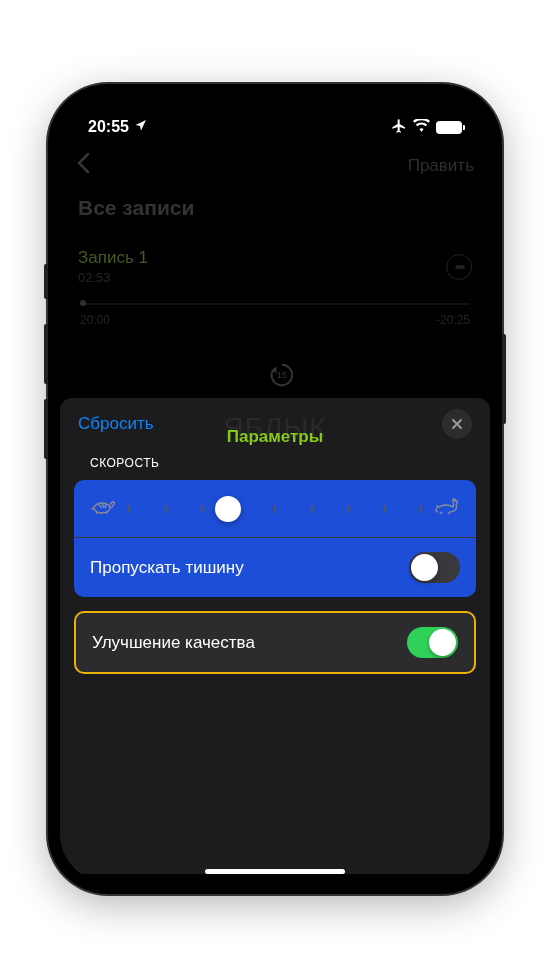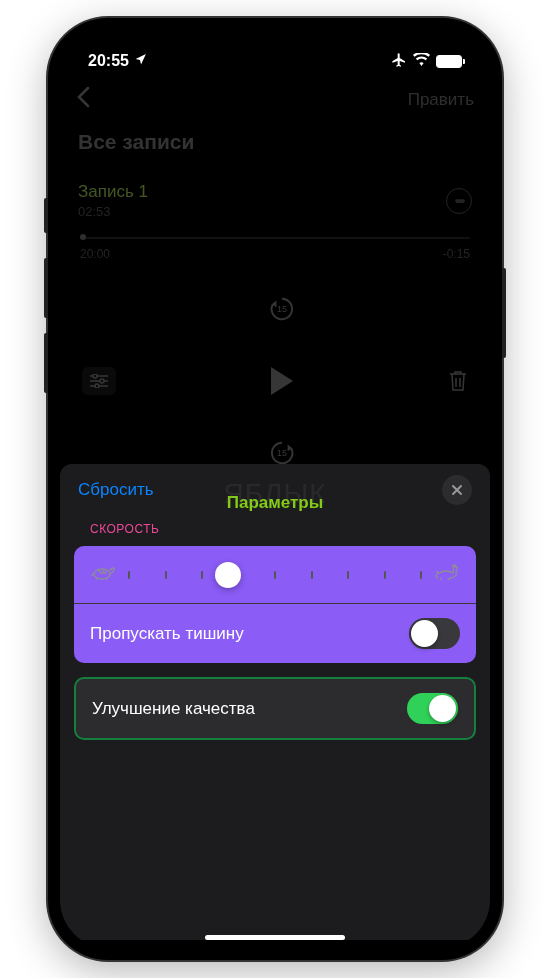--- a/index.html
+++ b/index.html
@@ -6,21 +6,21 @@
     body {
       width: 550px;
       height: 978px;
       background: #fff;
       display: flex;
       align-items: center;
       justify-content: center;
     }
     .phone-frame {
       width: 454px;
-      height: 942px;
+      height: 810px;
       background: #000;
       border-radius: 60px;
       padding: 12px;
       position: relative;
       box-shadow: 0 0 0 2px #333, 0 10px 40px rgba(0,0,0,0.3);
     }
     .phone-frame::before {
       content: '';
       position: absolute;
       top: 22px;
@@ -299,27 +299,27 @@
       top: 14px;
       left: 50%;
       transform: translateX(-50%);
       color: rgba(120,120,120,0.15);
       font-size: 28px;
       font-weight: 400;
       letter-spacing: 1px;
       pointer-events: none;
     }
     .section-label {
-      color: #ec4899;
+      color: #ffffff;
       font-size: 12px;
       letter-spacing: 0.5px;
       padding: 10px 30px 10px;
     }
     .speed-panel {
-      background: #8b5cf6;
+      background: #1d4ed8;
       border-radius: 10px;
       margin: 0 14px;
     }
     .speed-slider-row {
       display: flex;
       align-items: center;
       padding: 16px 16px;
       gap: 12px;
     }
     .turtle-icon, .rabbit-icon {
@@ -382,21 +382,21 @@
       background: #fff;
       border-radius: 50%;
       box-shadow: 0 2px 4px rgba(0,0,0,0.3);
     }
     .toggle.off .toggle-knob { left: 2px; }
     .toggle.on .toggle-knob { right: 2px; }
     .highlight-panel {
       background: #2c2c2e;
       border-radius: 10px;
       margin: 14px 14px 0;
-      border: 2px solid #15803d;
+      border: 2px solid #eab308;
     }
     .highlight-panel .setting-row { border-top: none; }
     .home-indicator {
       position: absolute;
       bottom: 8px;
       left: 50%;
       transform: translateX(-50%);
       width: 140px;
       height: 5px;
       background: #fff;
@@ -457,21 +457,21 @@
           <div class="recording-time">02:53</div>
         </div>
         <div class="more-btn">•••</div>
       </div>
       <div class="timeline">
         <div class="timeline-track">
           <div class="timeline-dot"></div>
         </div>
         <div class="timeline-times">
           <span>20:00</span>
-          <span>-0:15</span>
+          <span>-20:25</span>
         </div>
       </div>
     </div>
 
     <div class="controls">
       <div class="options-btn ctrl-btn">
         <svg width="18" height="14" viewBox="0 0 18 14" fill="none" stroke="#888" stroke-width="1.5">
             <line x1="0" y1="2" x2="18" y2="2"></line>
             <circle cx="5" cy="2" r="2" fill="#1a1a1a"></circle>
             <line x1="0" y1="7" x2="18" y2="7"></line>

